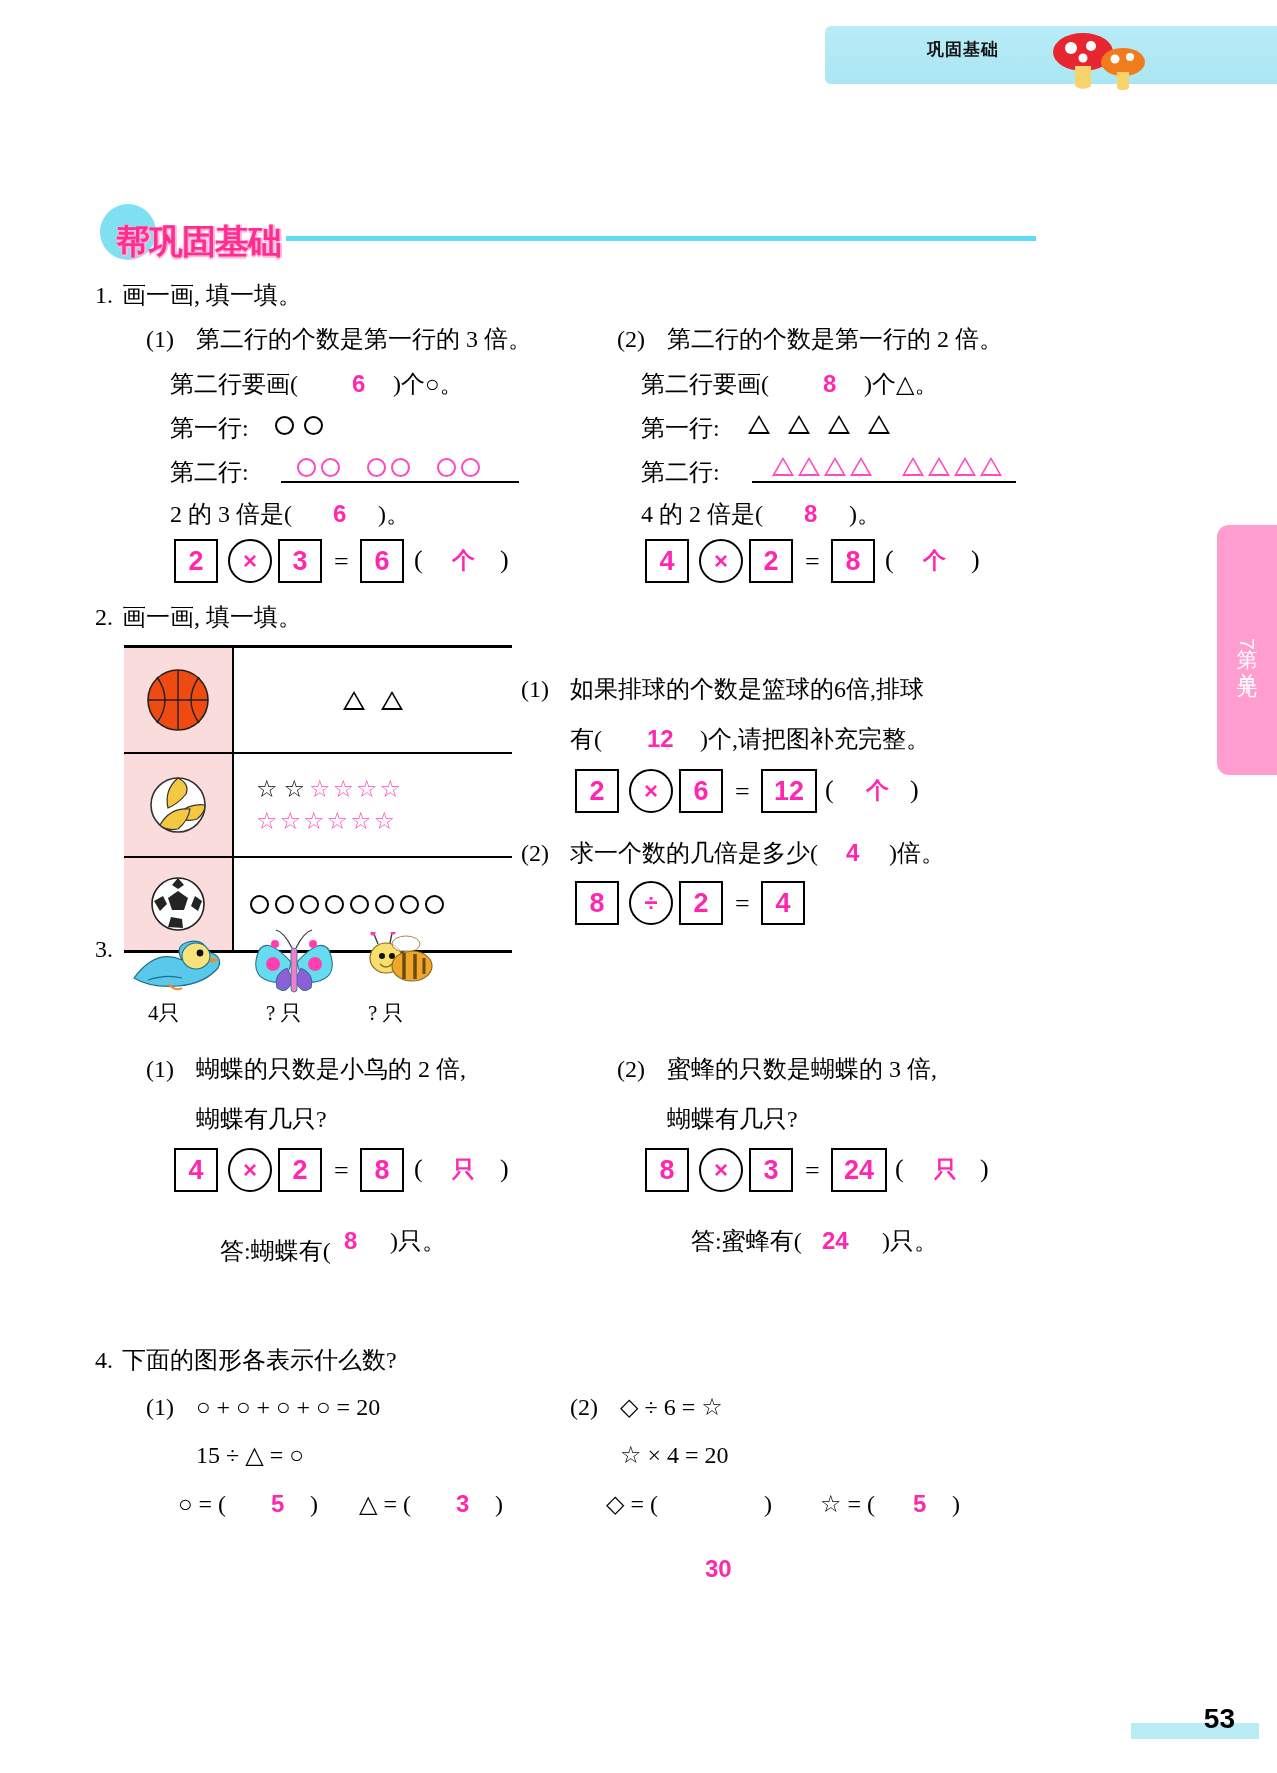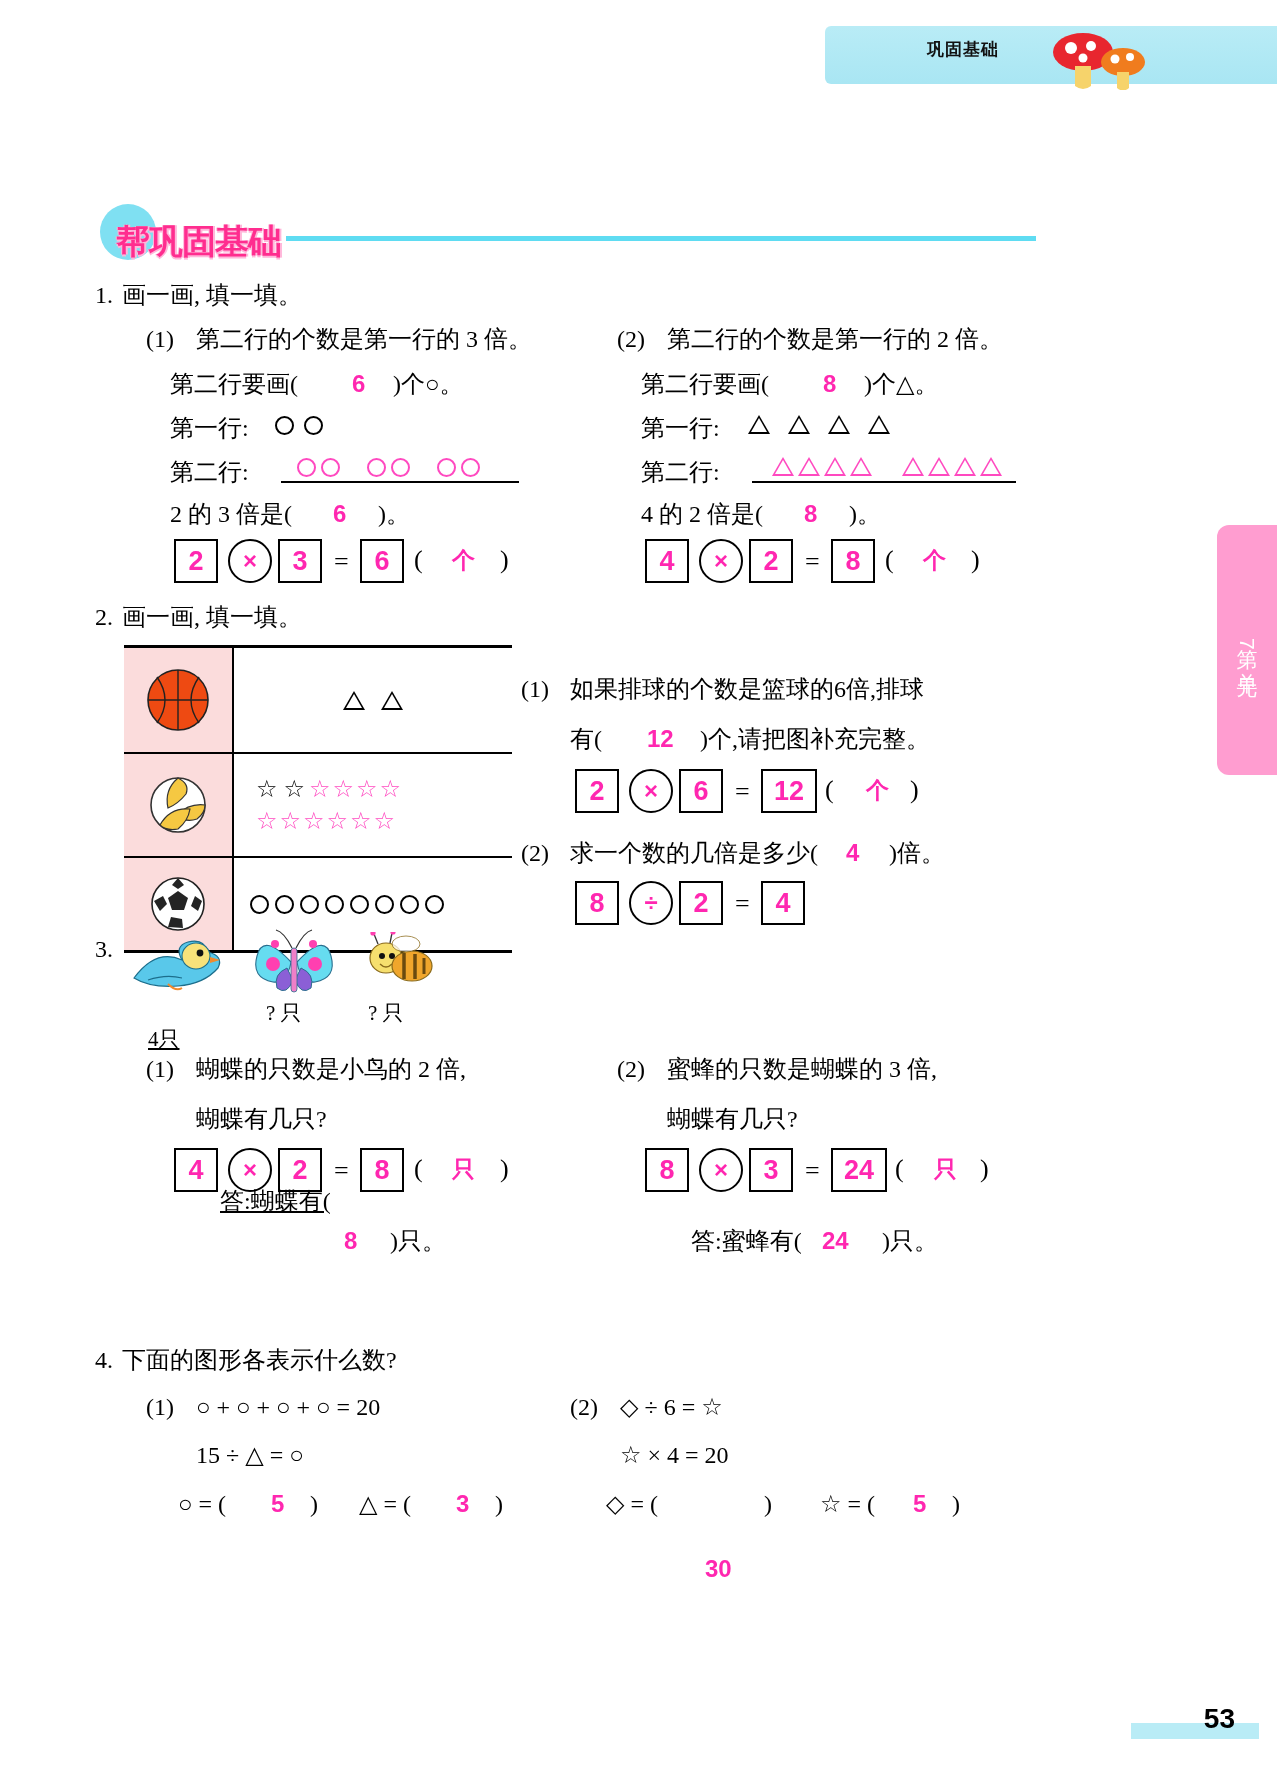--- a/index.html
+++ b/index.html
@@ -356,38 +356,38 @@
       <path d="M55 22 v25" stroke="#6a4a0f" stroke-width="3.5"></path>
       <path d="M64 26 v16" stroke="#6a4a0f" stroke-width="3"></path>
       <ellipse cx="46" cy="12" rx="14" ry="8" fill="#ffffff" opacity="0.75" stroke="#8a6a1a" stroke-width="1"></ellipse>
       <path d="M18 12 l-4 -10" stroke="#333" stroke-width="1.3"></path>
         <circle cx="13" cy="1" r="2.6" fill="#ff3fb0"></circle>
       <path d="M30 11 l2 -10" stroke="#333" stroke-width="1.3"></path>
         <circle cx="33" cy="0" r="2.6" fill="#ff3fb0"></circle>
     </svg>
   </div>
 
-  <div class="t sm" style="top:1029px; left:148px;text-decoration:underline;">4只</div>
+  <div class="t sm" style="top:1003px; left:148px;">4只</div>
   <div class="t sm" style="top:1003px; left:266px;">? 只</div>
   <div class="t sm" style="top:1003px; left:368px;">? 只</div>
 
   <div class="t" style="top:1057px; left:146px;">(1)</div>
   <div class="t" style="top:1057px; left:196px;">蝴蝶的只数是小鸟的 2 倍,</div>
   <div class="t" style="top:1107px; left:196px;">蝴蝶有几只?</div>
 
   <div class="eqbox" style="top:1148px; left:174px;">4</div>
   <div class="eqop" style="top:1148px; left:228px;">×</div>
   <div class="eqbox" style="top:1148px; left:278px;">2</div>
   <div class="t" style="top:1158px; left:334px; font-size:26px;">=</div>
   <div class="eqbox" style="top:1148px; left:360px;">8</div>
   <div class="t" style="top:1156px; left:414px; font-size:26px;">(</div>
   <div class="t ans" style="top:1158px; left:452px; font-size:23px;">只</div>
   <div class="t" style="top:1156px; left:500px; font-size:26px;">)</div>
 
-  <div class="t" style="top:1189px; left:220px;text-decoration:underline;">答:蝴蝶有(</div>
+  <div class="t" style="top:1239px; left:220px;">答:蝴蝶有(</div>
   <div class="t ans" style="top:1229px; left:344px;">8</div>
   <div class="t" style="top:1229px; left:390px;">)只。</div>
 
   <div class="t" style="top:1057px; left:617px;">(2)</div>
   <div class="t" style="top:1057px; left:667px;">蜜蜂的只数是蝴蝶的 3 倍,</div>
   <div class="t" style="top:1107px; left:667px;">蝴蝶有几只?</div>
 
   <div class="eqbox" style="top:1148px; left:645px;">8</div>
   <div class="eqop" style="top:1148px; left:699px;">×</div>
   <div class="eqbox" style="top:1148px; left:749px;">3</div>

